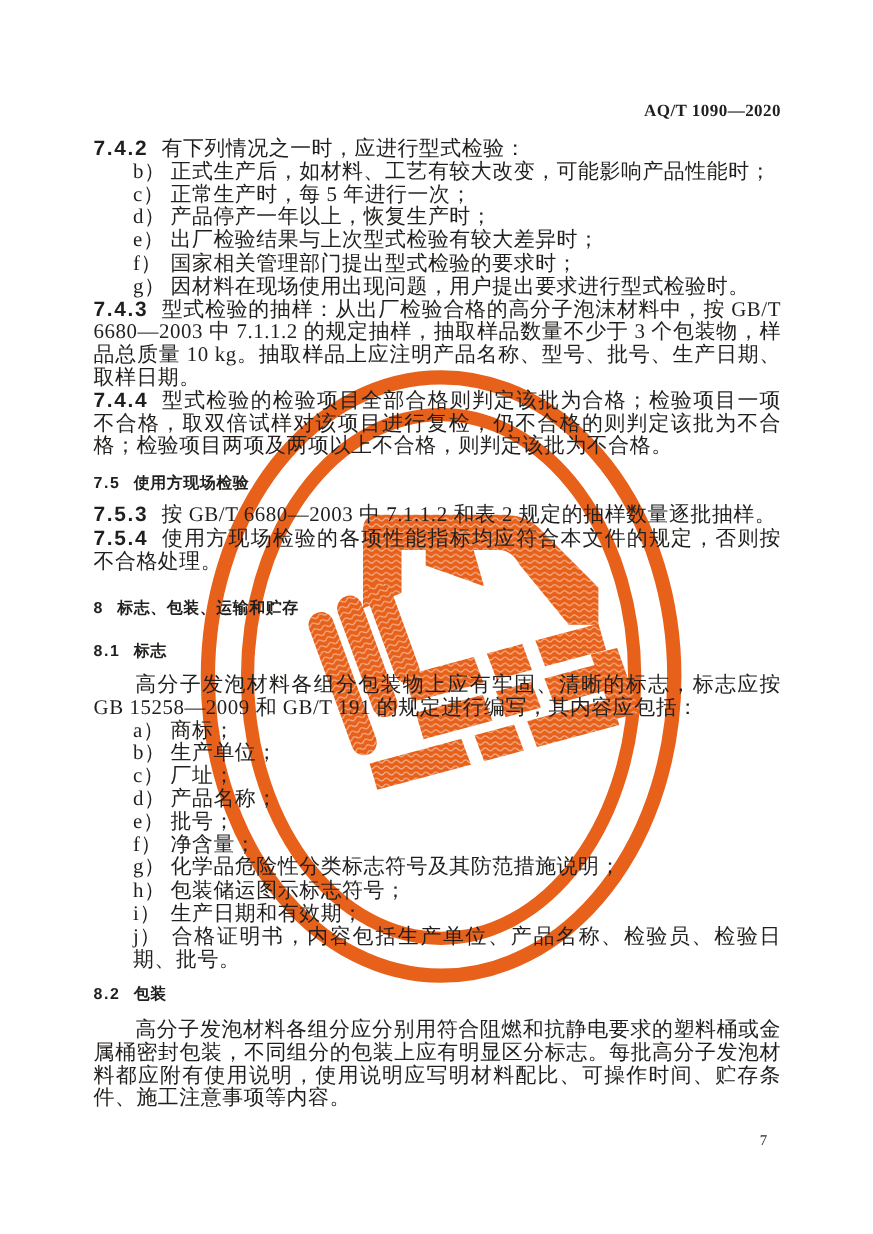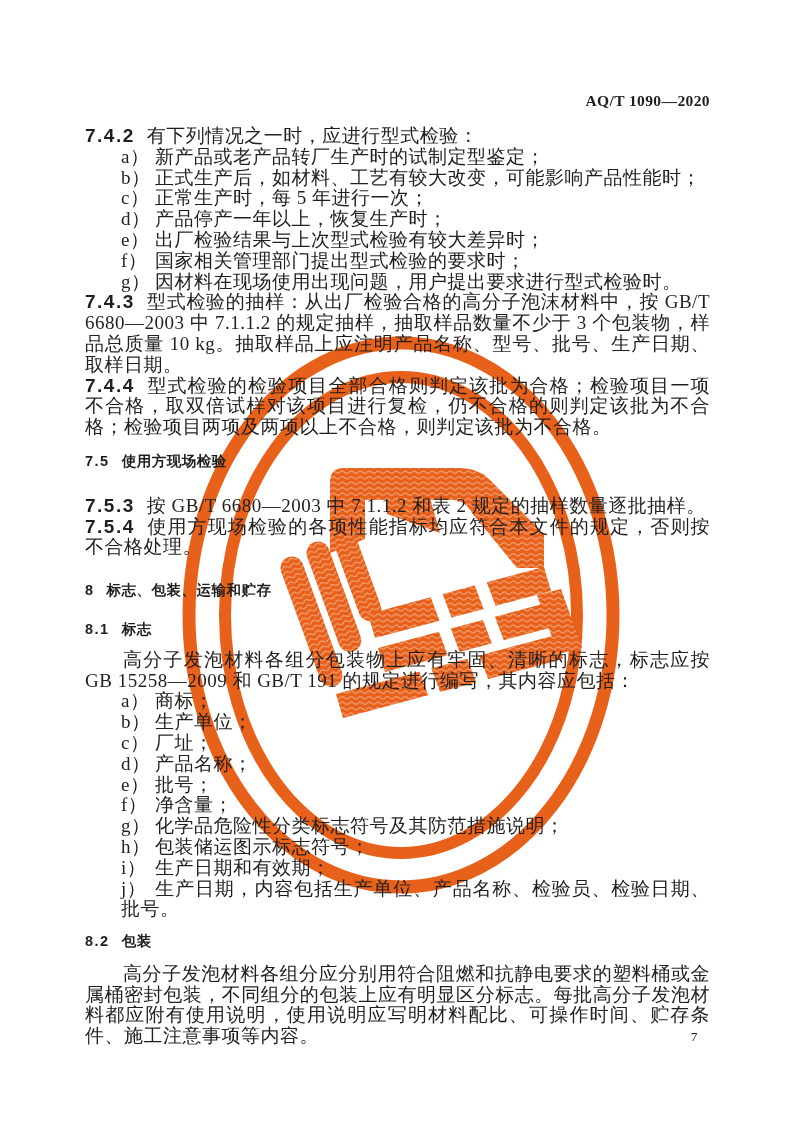--- a/index.html
+++ b/index.html
@@ -22,21 +22,21 @@
   .clause,.para,.li{ font-size:19px; line-height:20.8px; text-align:justify; letter-spacing:.5px; }
   .cnum{
     font-family:"Liberation Sans","DejaVu Sans",sans-serif; font-weight:700;
     margin-right:12px; letter-spacing:1.5px;
   }
   .h1,.h2{
     font-family:"Liberation Sans","DejaVu Sans",sans-serif; font-weight:700;
     font-size:14.5px; line-height:20.8px; letter-spacing:.5px;
   }
   .hnum{ margin-right:12px; letter-spacing:1.5px; }
-  [data-name="heading-7.5"]{ margin-top:13px; margin-bottom:24px; }
+  [data-name="heading-7.5"]{ margin-top:13px; margin-bottom:8px; }
   [data-name="heading-8"]{ margin-top:22px; margin-bottom:0; }
   [data-name="heading-8.1"]{ margin-top:18px; margin-bottom:10px; }
   [data-name="heading-8.2"]{ margin-top:11px; margin-bottom:12px; }
   .para{ text-indent:2em; }
   .li{ padding-left:36px; }
   .lilabel{ display:inline-block; width:34px; }
   .page-number{
     position:absolute; left:679px; top:1029px; width:30px; z-index:1;
     text-align:center; font-size:13.5px; font-family:"Liberation Serif",serif;
   }
@@ -86,21 +86,20 @@
       <polygon class="wm-slot" points="240,336 252,333 264,365 252,368"></polygon>
       <polygon class="wm-slot" points="288,323 300,320 312,352 300,355"></polygon>
     </g>
   </svg>
 
   <div class="content" data-name="document-content">
     <div class="doc-header" data-name="standard-number">AQ/T 1090—2020</div>
     <div id="doc-blocks" data-name="document-body">
         <div class="clause" data-name="clause-7.4.2"><span class="cnum" data-name="clause-number">7.4.2</span><span class="ctext" data-name="clause-text">有下列情况之一时，应进行型式检验：</span></div>
         <div class="list" data-name="item-list">
-          <div class="li" data-name="list-item-a"><span class="lilabel" data-name="list-item-label">a）</span><span class="litext" data-name="list-item-text">新产品或老产品转厂生产时的试制定型鉴定；</span></div>
           <div class="li" data-name="list-item-b"><span class="lilabel" data-name="list-item-label">b）</span><span class="litext" data-name="list-item-text">正式生产后，如材料、工艺有较大改变，可能影响产品性能时；</span></div>
           <div class="li" data-name="list-item-c"><span class="lilabel" data-name="list-item-label">c）</span><span class="litext" data-name="list-item-text">正常生产时，每 5 年进行一次；</span></div>
           <div class="li" data-name="list-item-d"><span class="lilabel" data-name="list-item-label">d）</span><span class="litext" data-name="list-item-text">产品停产一年以上，恢复生产时；</span></div>
           <div class="li" data-name="list-item-e"><span class="lilabel" data-name="list-item-label">e）</span><span class="litext" data-name="list-item-text">出厂检验结果与上次型式检验有较大差异时；</span></div>
           <div class="li" data-name="list-item-f"><span class="lilabel" data-name="list-item-label">f）</span><span class="litext" data-name="list-item-text">国家相关管理部门提出型式检验的要求时；</span></div>
           <div class="li" data-name="list-item-g"><span class="lilabel" data-name="list-item-label">g）</span><span class="litext" data-name="list-item-text">因材料在现场使用出现问题，用户提出要求进行型式检验时。</span></div>
         </div>
         <div class="clause" data-name="clause-7.4.3"><span class="cnum" data-name="clause-number">7.4.3</span><span class="ctext" data-name="clause-text">型式检验的抽样：从出厂检验合格的高分子泡沫材料中，按 GB/T 6680—2003 中 7.1.1.2 的规定抽样，抽取样品数量不少于 3 个包装物，样品总质量 10 kg。抽取样品上应注明产品名称、型号、批号、生产日期、取样日期。</span></div>
         <div class="clause" data-name="clause-7.4.4"><span class="cnum" data-name="clause-number">7.4.4</span><span class="ctext" data-name="clause-text">型式检验的检验项目全部合格则判定该批为合格；检验项目一项不合格，取双倍试样对该项目进行复检，仍不合格的则判定该批为不合格；检验项目两项及两项以上不合格，则判定该批为不合格。</span></div>
         <div class="h1" data-name="heading-7.5"><span class="hnum" data-name="heading-number">7.5</span><span class="htext" data-name="heading-text">使用方现场检验</span></div>
@@ -112,21 +111,21 @@
         <div class="list" data-name="item-list">
           <div class="li" data-name="list-item-a"><span class="lilabel" data-name="list-item-label">a）</span><span class="litext" data-name="list-item-text">商标；</span></div>
           <div class="li" data-name="list-item-b"><span class="lilabel" data-name="list-item-label">b）</span><span class="litext" data-name="list-item-text">生产单位；</span></div>
           <div class="li" data-name="list-item-c"><span class="lilabel" data-name="list-item-label">c）</span><span class="litext" data-name="list-item-text">厂址；</span></div>
           <div class="li" data-name="list-item-d"><span class="lilabel" data-name="list-item-label">d）</span><span class="litext" data-name="list-item-text">产品名称；</span></div>
           <div class="li" data-name="list-item-e"><span class="lilabel" data-name="list-item-label">e）</span><span class="litext" data-name="list-item-text">批号；</span></div>
           <div class="li" data-name="list-item-f"><span class="lilabel" data-name="list-item-label">f）</span><span class="litext" data-name="list-item-text">净含量；</span></div>
           <div class="li" data-name="list-item-g"><span class="lilabel" data-name="list-item-label">g）</span><span class="litext" data-name="list-item-text">化学品危险性分类标志符号及其防范措施说明；</span></div>
           <div class="li" data-name="list-item-h"><span class="lilabel" data-name="list-item-label">h）</span><span class="litext" data-name="list-item-text">包装储运图示标志符号；</span></div>
           <div class="li" data-name="list-item-i"><span class="lilabel" data-name="list-item-label">i）</span><span class="litext" data-name="list-item-text">生产日期和有效期；</span></div>
-          <div class="li" data-name="list-item-j"><span class="lilabel" data-name="list-item-label">j）</span><span class="litext" data-name="list-item-text">生产日期，内容包括生产单位、产品名称、检验员、检验日期、批号。</span></div>
+          <div class="li" data-name="list-item-j"><span class="lilabel" data-name="list-item-label">j）</span><span class="litext" data-name="list-item-text">合格证明书，内容包括生产单位、产品名称、检验员、检验日期、批号。</span></div>
         </div>
         <div class="h2" data-name="heading-8.2"><span class="hnum" data-name="heading-number">8.2</span><span class="htext" data-name="heading-text">包装</span></div>
         <div class="para" data-name="paragraph">高分子发泡材料各组分应分别用符合阻燃和抗静电要求的塑料桶或金属桶密封包装，不同组分的包装上应有明显区分标志。每批高分子发泡材料都应附有使用说明，使用说明应写明材料配比、可操作时间、贮存条件、施工注意事项等内容。</div>
       </div>
   </div>
 
   <div class="page-number" data-name="page-number">7</div>
 </div>
 
 </body></html>

